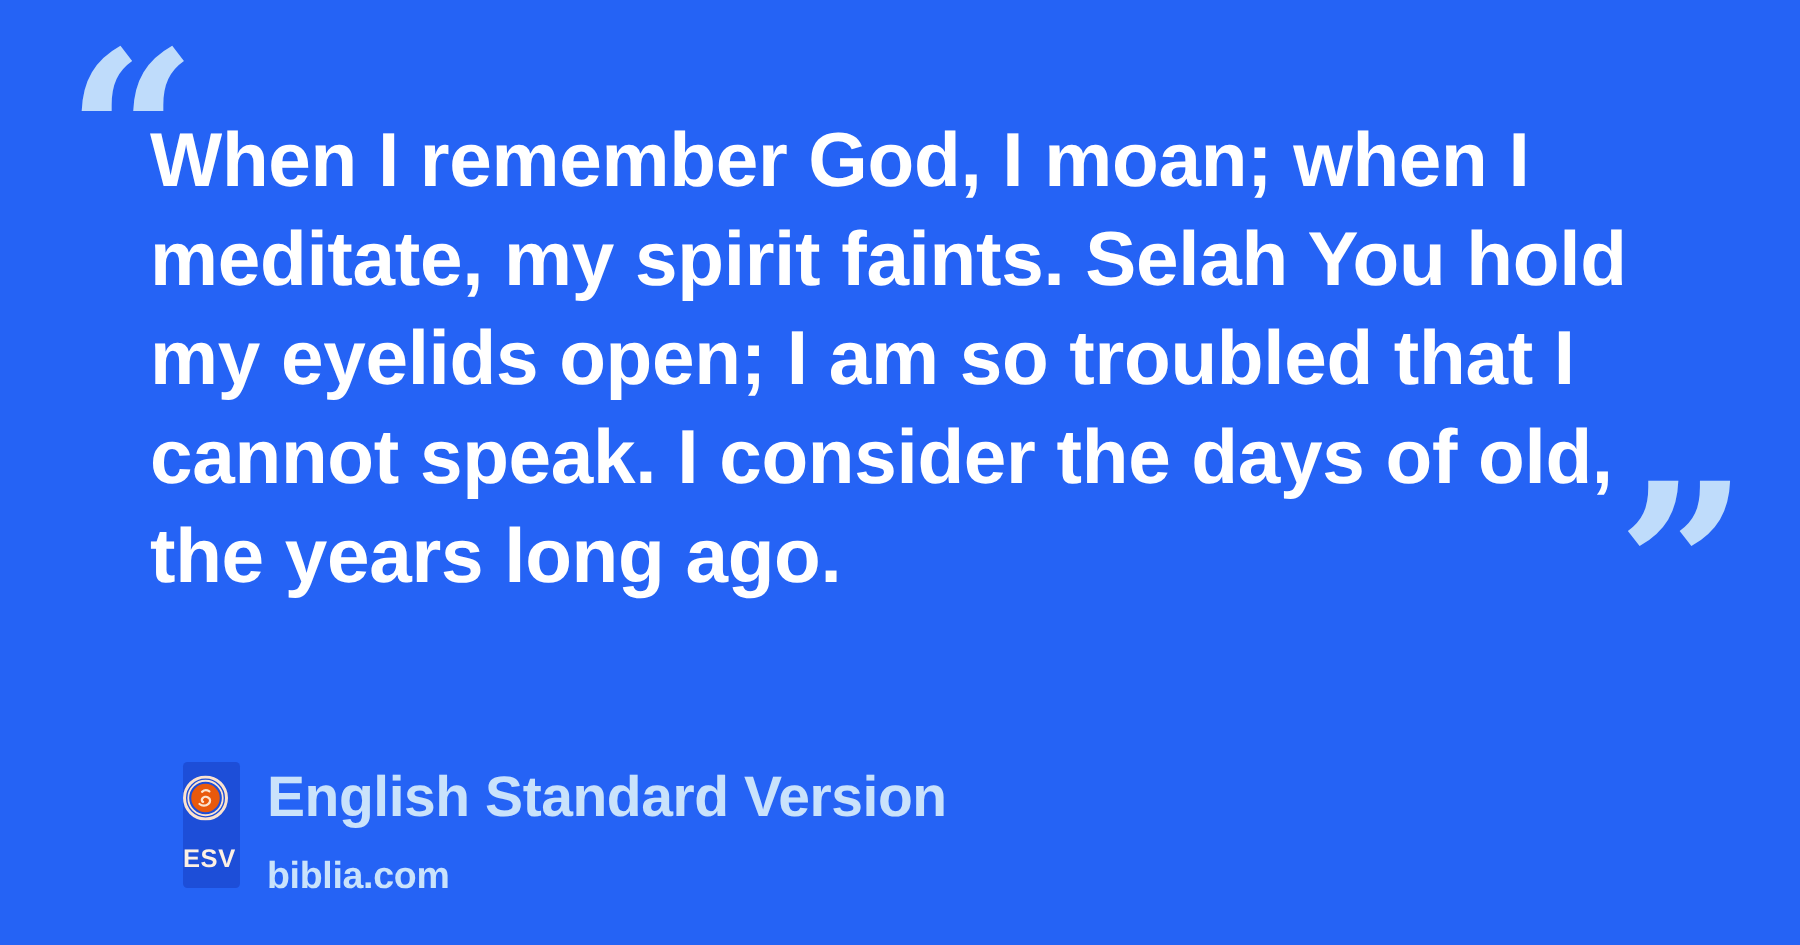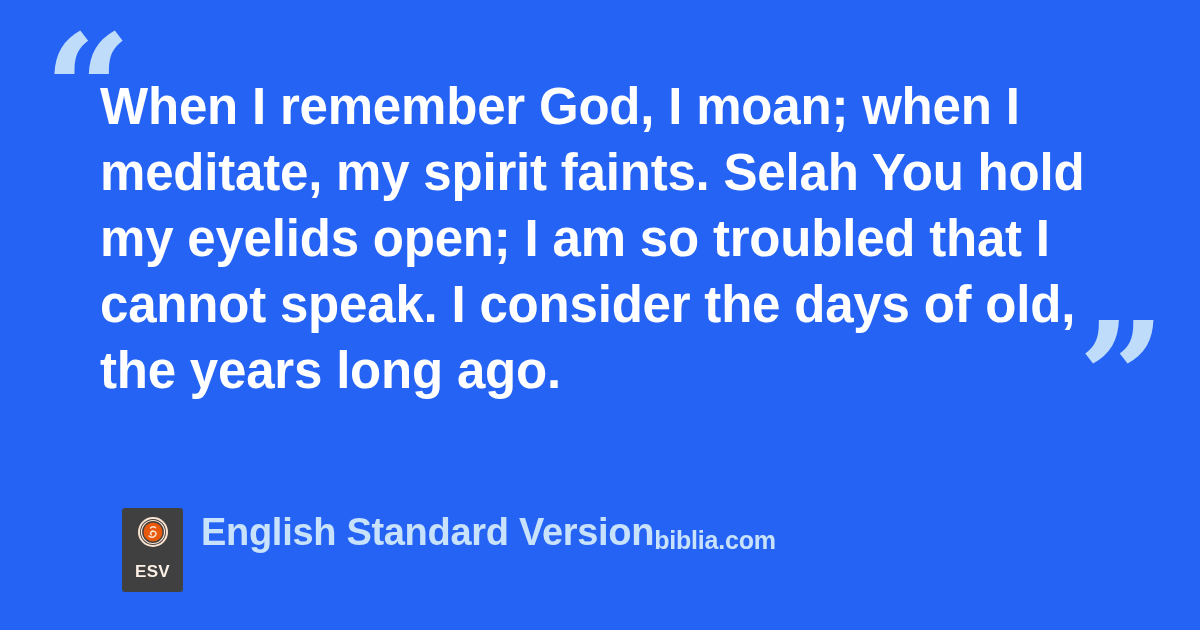--- a/index.html
+++ b/index.html
@@ -60,48 +60,48 @@
   
   .brand {
     position: absolute;
     left: 122px;
     top: 508px;
     display: flex;
     align-items: flex-start;
   }
 
   .brand-logo {
-    width: 61px;
+    width: 38px;
     height: 84px;
-    background: #404040;
+    background: #1d4ed8;
     border-radius: 3px;
     display: flex;
     flex-direction: column;
-    align-items: center;
+    align-items: flex-start;
     justify-content: flex-start;
     padding-top: 9px;
     box-sizing: border-box;
     flex: none;
   }
   .brand-logo .seal {
     display: block;
   }
   .brand-logo .esv-abbr {
     margin-top: 11px;
     color: #fdf0e4;
     font-size: 17px;
     font-weight: 700;
     letter-spacing: 0.4px;
     font-family: "Liberation Sans", sans-serif;
   }
 
   .brand-text {
     margin-left: 18px;
     display: flex;
-    flex-direction: row;
+    flex-direction: column;
     justify-content: flex-start;
     padding-top: 2px;
   }
   .brand-title {
     color: #c9e2fb;
     font-size: 38px;
     font-weight: 700;
     line-height: 44px;
     letter-spacing: -0.3px;
   }

